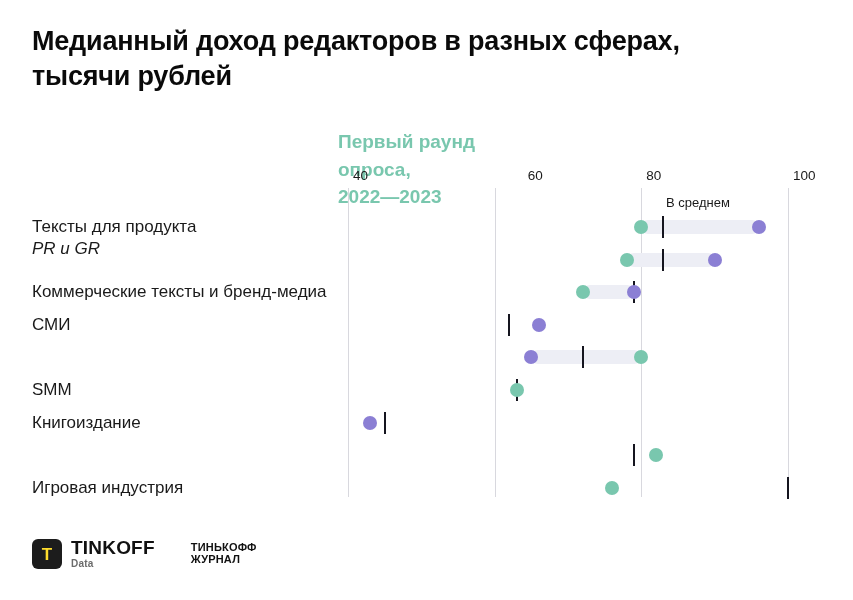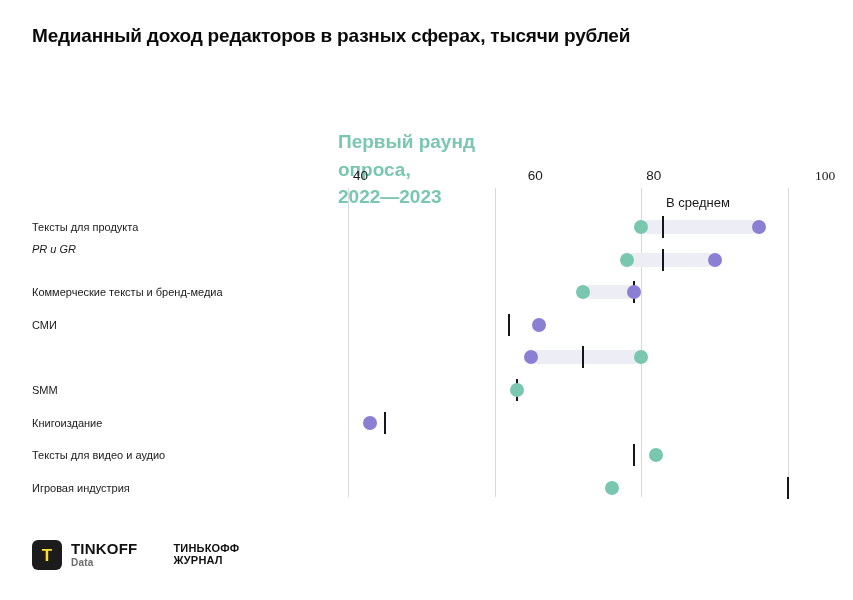--- a/index.html
+++ b/index.html
@@ -19,21 +19,21 @@
     overflow: hidden;
     box-sizing: border-box;
   }
 
   
   #title {
     position: absolute;
     left: 32px;
     top: 24px;
     width: 700px;
-    font-size: 19px;
+    font-size: 27px;
     line-height: 1.28;
     font-weight: bold;
     color: #0a0a0a;
     letter-spacing: -0.2px;
   }
 
   
   .legend-block {
     position: absolute;
     font-size: 19px;
@@ -75,21 +75,21 @@
   }
   .avg-label {
     position: absolute;
     font-size: 13px;
     color: #1a1a1a;
   }
 
   .cat-label {
     position: absolute;
     left: 32px;
-    font-size: 11px;
+    font-size: 17px;
     color: #1a1a1a;
     white-space: nowrap;
     transform: translateY(-50%);
   }
 
   .band {
     position: absolute;
     height: 14px;
     background: #edeef5;
     border-radius: 7px;
@@ -135,21 +135,21 @@
     align-items: center;
     justify-content: center;
   }
   .logo-mark span {
     color: #ffdd2d;
     font-weight: bold;
     font-size: 17px;
     line-height: 1;
   }
   .logo-text-main {
-    font-size: 15px;
+    font-size: 19px;
     font-weight: bold;
     color: #111111;
     letter-spacing: 0.2px;
     line-height: 1.05;
   }
   .logo-text-sub {
     font-size: 10px;
     font-weight: bold;
     color: #6b6b6b;
     letter-spacing: 0.2px;
@@ -175,21 +175,21 @@
 2022—2023</div>
 
   <div id="plot">
       <div class="gridline" style="left: 348px; top: 188px; height: 309px;"></div>
       <div class="tick-label" style="left: 353px; top: 168px;">40</div>
       <div class="gridline" style="left: 494.667px; top: 188px; height: 309px;"></div>
       <div class="tick-label" style="left: 499.667px; top: 168px; margin-left: 28px;">60</div>
       <div class="gridline" style="left: 641.333px; top: 188px; height: 309px;"></div>
       <div class="tick-label" style="left: 646.333px; top: 168px;">80</div>
       <div class="gridline" style="left: 788px; top: 188px; height: 309px;"></div>
-      <div class="tick-label" style="left: 815px; top: 168px; font-family: Liberation Serif, serif;">100</div>
+      <div class="tick-label" style="left: 793px; top: 168px;">100</div>
       <div class="avg-label" style="left: 666px; top: 195px;">В среднем</div>
       <div class="cat-label" style="top: 227px;">Тексты для продукта</div>
       <div class="band" style="left: 641.333px; width: 117.333px; top: 227px;"></div>
       <div class="avg-tick" style="left: 663.333px; top: 227px;"></div>
       <div class="dot r1" style="left: 641.333px; top: 227px;"></div>
       <div class="dot r2" style="left: 758.667px; top: 227px;"></div>
       <div class="cat-label" style="top: 249px; font-style: italic;">PR и GR</div>
       <div class="band" style="left: 626.667px; width: 88px; top: 259.6px;"></div>
       <div class="avg-tick" style="left: 663.333px; top: 259.6px;"></div>
       <div class="dot r1" style="left: 626.667px; top: 259.6px;"></div>
@@ -205,21 +205,20 @@
       <div class="band" style="left: 531.333px; width: 110px; top: 357.4px;"></div>
       <div class="avg-tick" style="left: 582.667px; top: 357.4px;"></div>
       <div class="dot r1" style="left: 641.333px; top: 357.4px;"></div>
       <div class="dot r2" style="left: 531.333px; top: 357.4px;"></div>
       <div class="cat-label" style="top: 390px;">SMM</div>
       <div class="avg-tick" style="left: 516.667px; top: 390px;"></div>
       <div class="dot r1" style="left: 516.667px; top: 390px;"></div>
       <div class="cat-label" style="top: 422.6px;">Книгоиздание</div>
       <div class="avg-tick" style="left: 384.667px; top: 422.6px;"></div>
       <div class="dot r2" style="left: 370px; top: 422.6px;"></div>
-      <div class="cat-label" style="top: 455.2px;">Тексты для видео и аудио</div>
       <div class="avg-tick" style="left: 634px; top: 455.2px;"></div>
       <div class="dot r1" style="left: 656px; top: 455.2px;"></div>
       <div class="cat-label" style="top: 487.8px;">Игровая индустрия</div>
       <div class="avg-tick" style="left: 788px; top: 487.8px;"></div>
       <div class="dot r1" style="left: 612px; top: 487.8px;"></div>
     </div>
 
   <div id="footer">
     <div class="logo-tinkoff">
       <div class="logo-mark">

